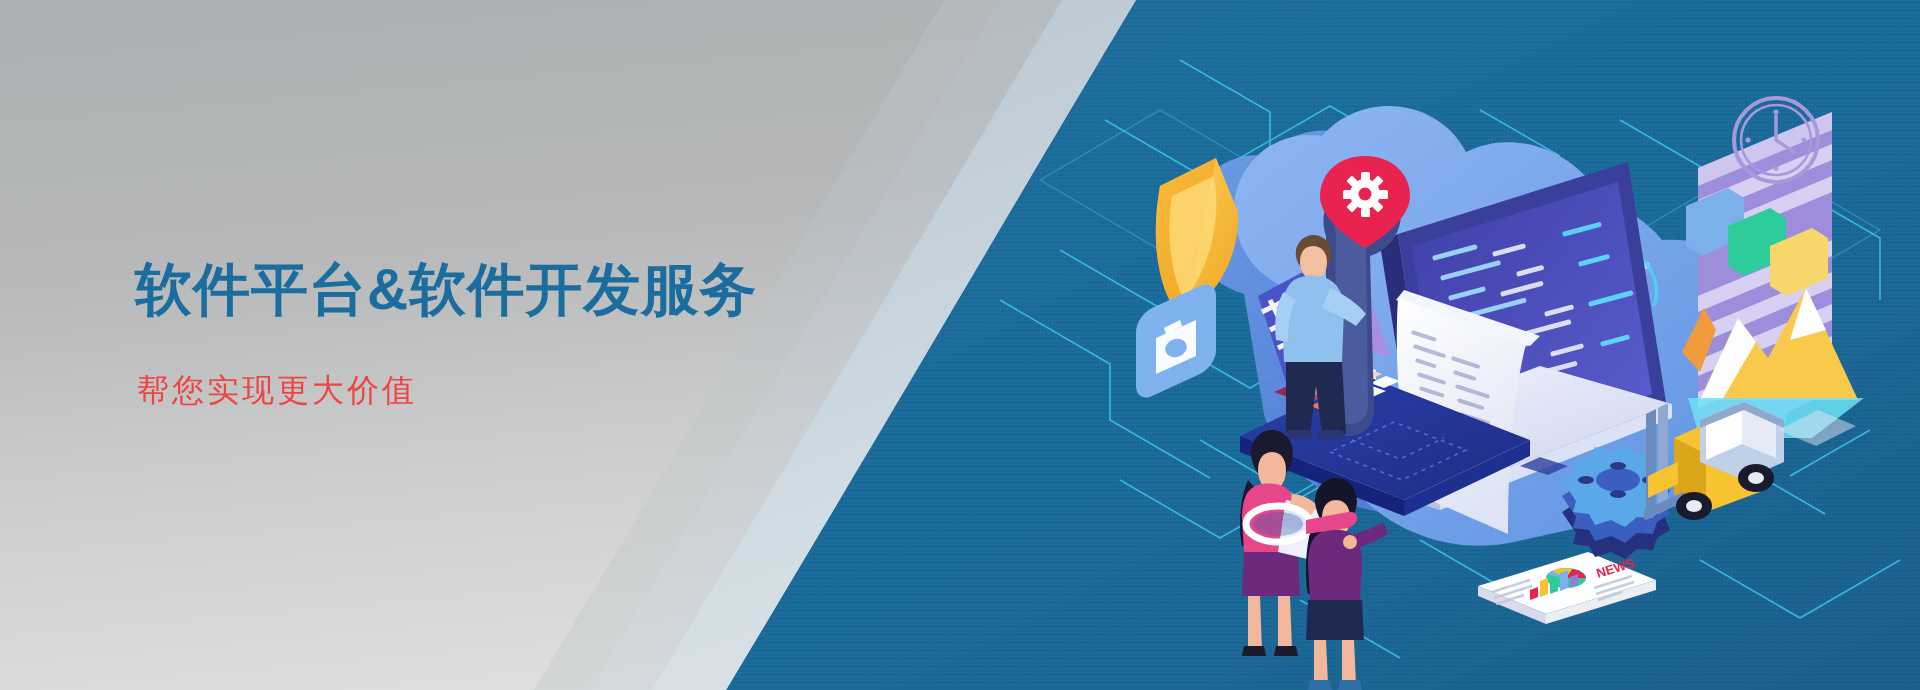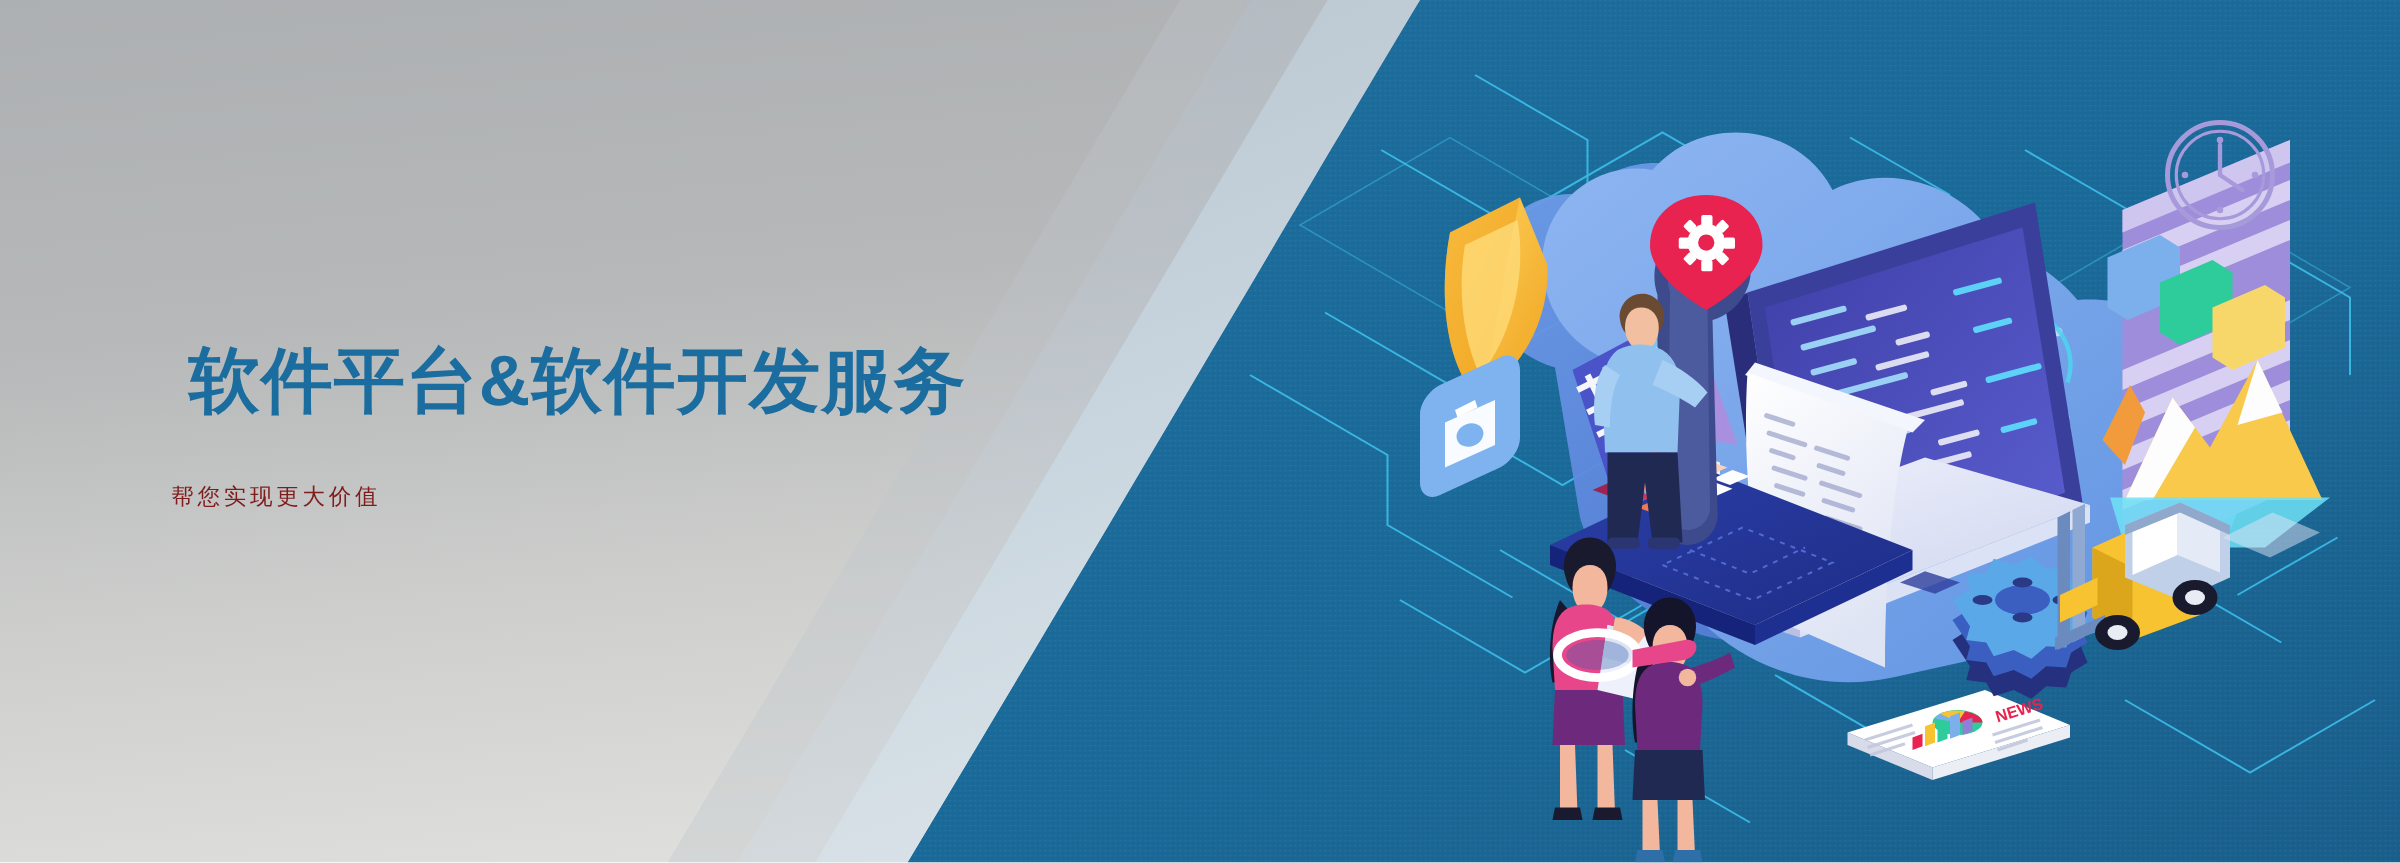--- a/index.html
+++ b/index.html
@@ -7,24 +7,24 @@
     position:relative;width:1920px;height:690px;overflow:hidden;
     font-family:"Liberation Sans","DejaVu Sans",sans-serif;
   }
   .layer{position:absolute;inset:0;}
   .svgfill{width:1920px;height:690px;display:block;}
 
   
   #text-block{position:absolute;left:135px;top:256px;z-index:40;}
   #hero-title{
     font-size:57px;line-height:1.18;font-weight:700;color:#1a6d9e;
-    letter-spacing:1px;margin:16px;white-space:nowrap;
+    letter-spacing:1px;margin:0;white-space:nowrap;
   }
   #hero-subtitle{
-    margin:46px 0 0 2px;font-size:18px;font-weight:400;color:#7f1d1d;
+    margin:46px 0 0 2px;font-size:32px;font-weight:400;color:#ef4444;
     letter-spacing:3px;white-space:nowrap;
   }
 </style>
 </head>
 <body>
 
 <div id="banner">
 
   <div class="layer">
     <svg class="svgfill" viewBox="0 0 1920 690" preserveAspectRatio="none">

